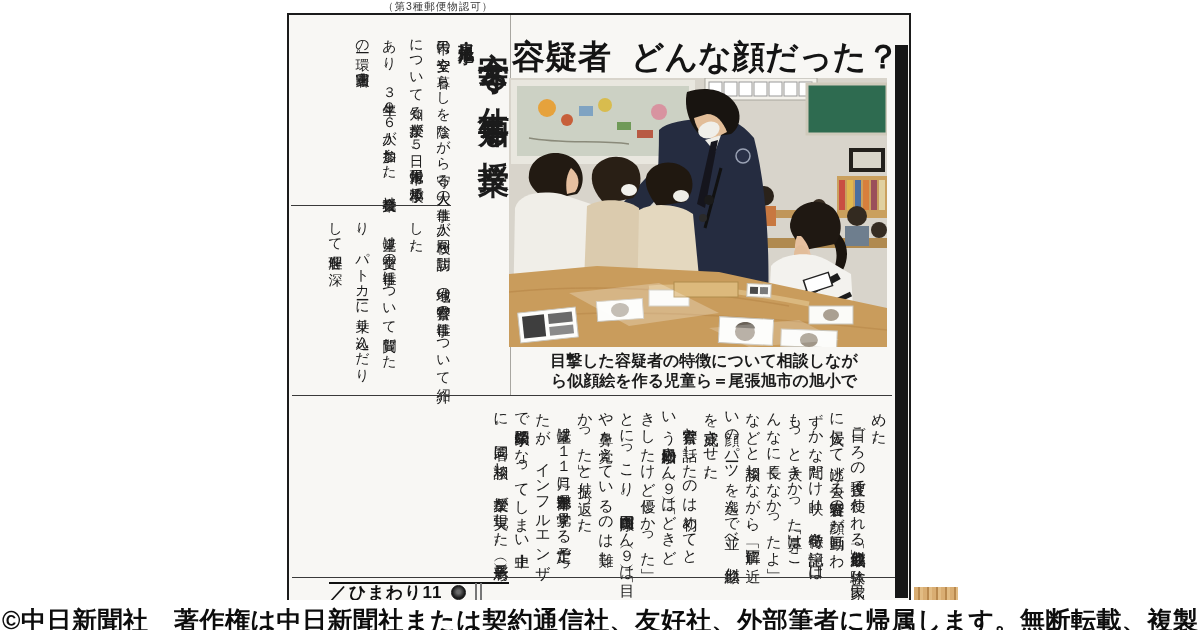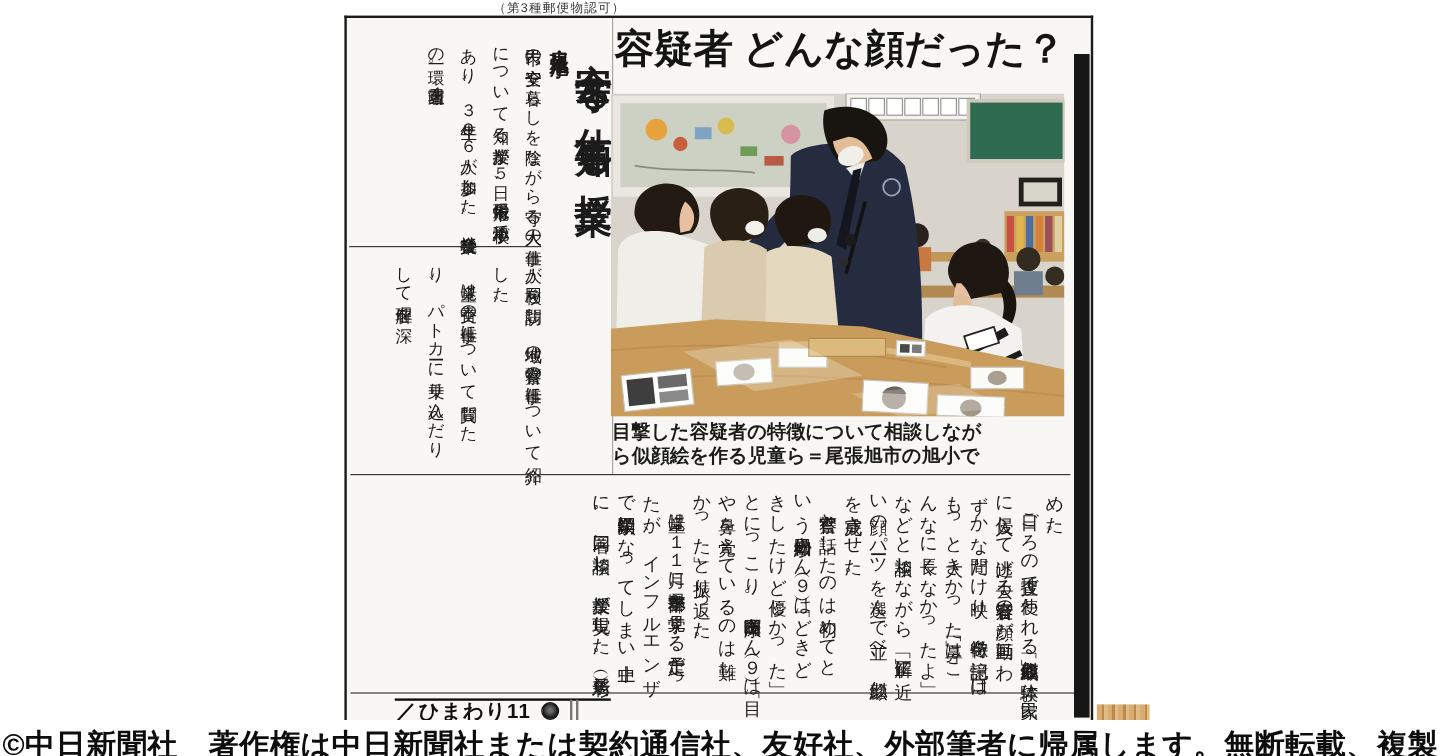--- a/index.html
+++ b/index.html
@@ -3,21 +3,21 @@
 <meta charset="utf-8">
 <style>
   * { margin:0; padding:0; box-sizing:border-box; }
   html,body { width:1200px; height:630px; background:#ffffff; overflow:hidden; position:relative;
               font-family:"Liberation Sans", sans-serif; }
 
   .abs { position:absolute; }
 
   
   .postal-notice { left:383px; top:0; font-size:10.5px; color:#3a3a3a; letter-spacing:1px;
-                   font-family:"Liberation Sans", sans-serif;margin-left:28px; }
+                   font-family:"Liberation Sans", sans-serif; }
 
   
   .clip { left:287px; top:13px; width:624px; height:587px;
           border:2px solid #1b1b1b; border-bottom:none;
           background:#f8f7f4; overflow:hidden; }
   .clip > * { position:absolute; }
 
   
   .v-text { writing-mode:vertical-rl; text-orientation:mixed; white-space:pre-line;
             color:#1b1b1b; font-family:"DejaVu Serif","Liberation Serif",serif; }
@@ -27,27 +27,27 @@
   .rule-a { left:2px; top:190px; width:160px; border-top:1.5px solid #3a3a3a; }
   .cont-block { left:4px; top:197px; width:164px; height:178px;
                 font-size:14px; line-height:27px; letter-spacing:0.4px; }
 
   .kicker { left:166px; top:16px; height:130px; font-size:16px; font-weight:bold;
             letter-spacing:1px; }
   .v-headline { left:184px; top:12px; height:372px; font-size:31px; font-weight:bold;
                 letter-spacing:5px; }
   .v-divider { left:221px; top:0; width:1px; height:380px; background:#a8a6a0; }
 
-  .main-headline { left:223px; top:4px; width:395px; font-size:33px; font-weight:bold;
-                   color:#141414; font-family:Liberation Serif, serif;
+  .main-headline { left:223px; top:20px; width:395px; font-size:33px; font-weight:bold;
+                   color:#141414; font-family:Liberation Mono, monospace;
                    white-space:nowrap; }
 
   .photo { left:220px; top:63px; width:378px; height:269px; display:block; }
 
-  .caption { left:221px; top:336px; width:388px; text-align:left; white-space:pre-line;
+  .caption { left:221px; top:336px; width:388px; text-align:center; white-space:pre-line;
              font-size:16px; font-weight:bold; line-height:19.5px; color:#1b1b1b;
              font-family:"Liberation Sans", sans-serif; }
 
   .rule-b { left:3px; top:380px; width:600px; border-top:1.5px solid #3a3a3a; }
 
   .body-block { left:9px; top:387px; width:591px; height:172px;
                 font-size:15px; line-height:21px; letter-spacing:0.2px; }
 
   .rule-c { left:3px; top:562px; width:606px; border-top:1.5px solid #3a3a3a; }
 

